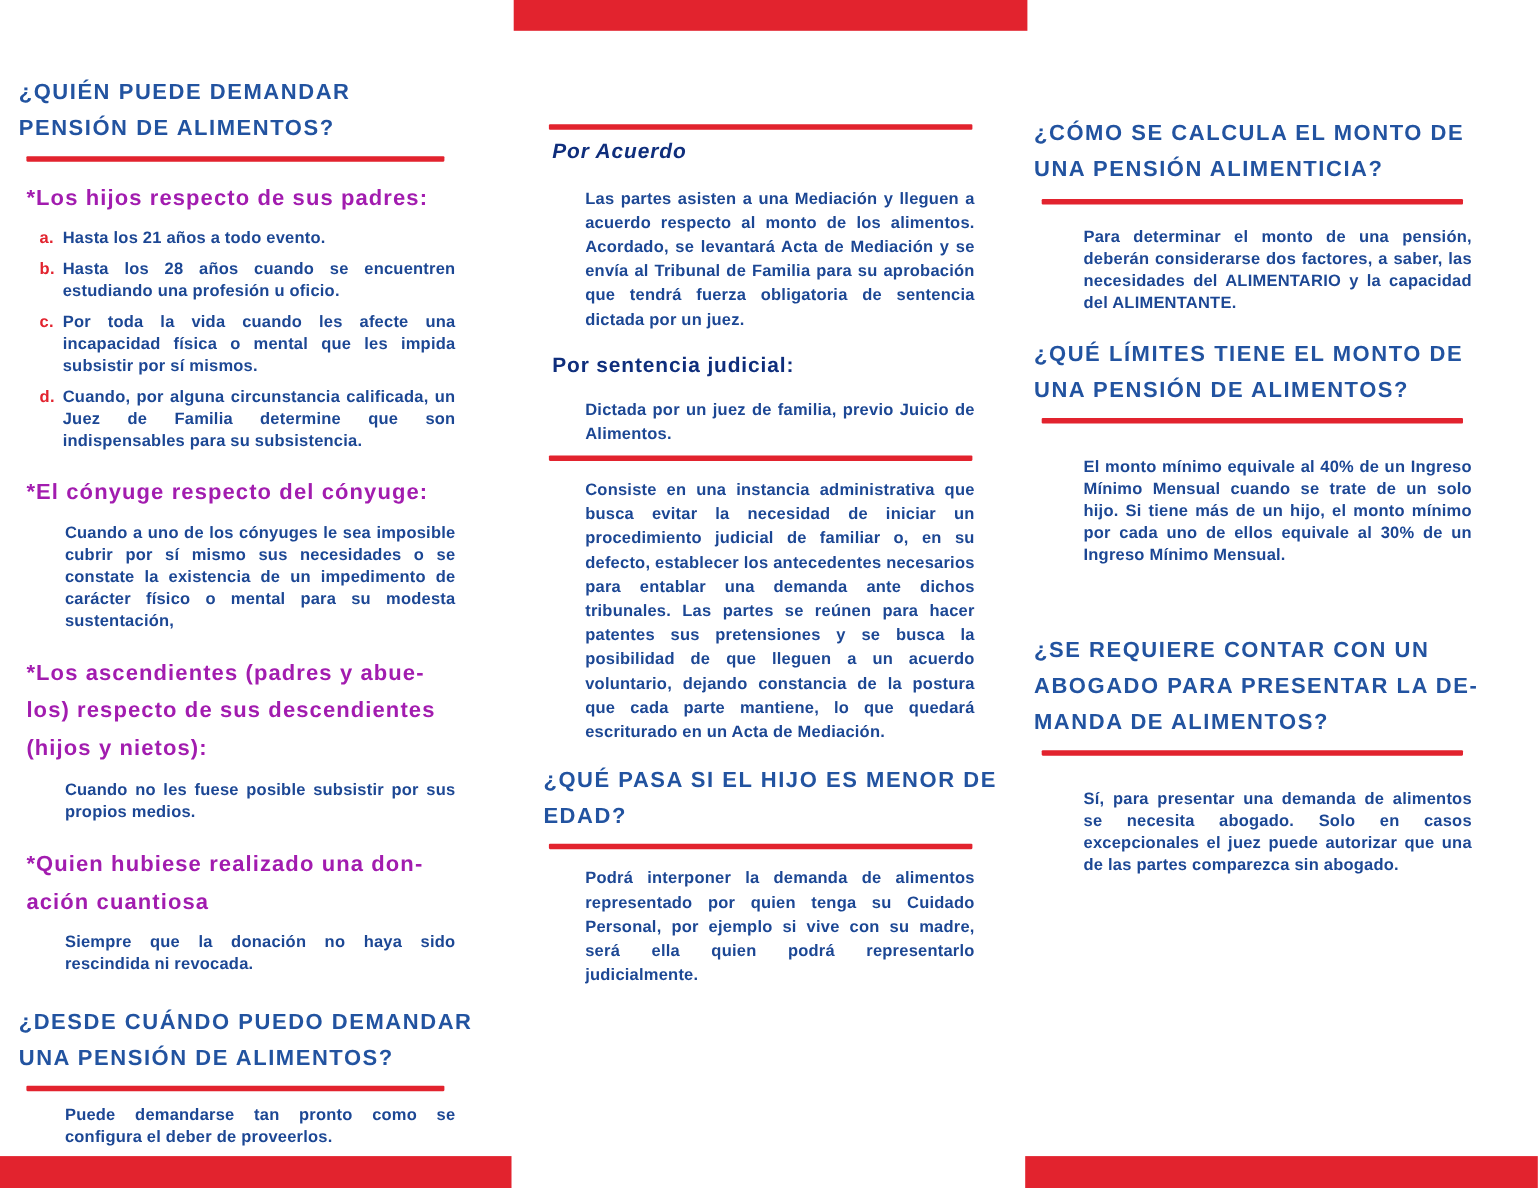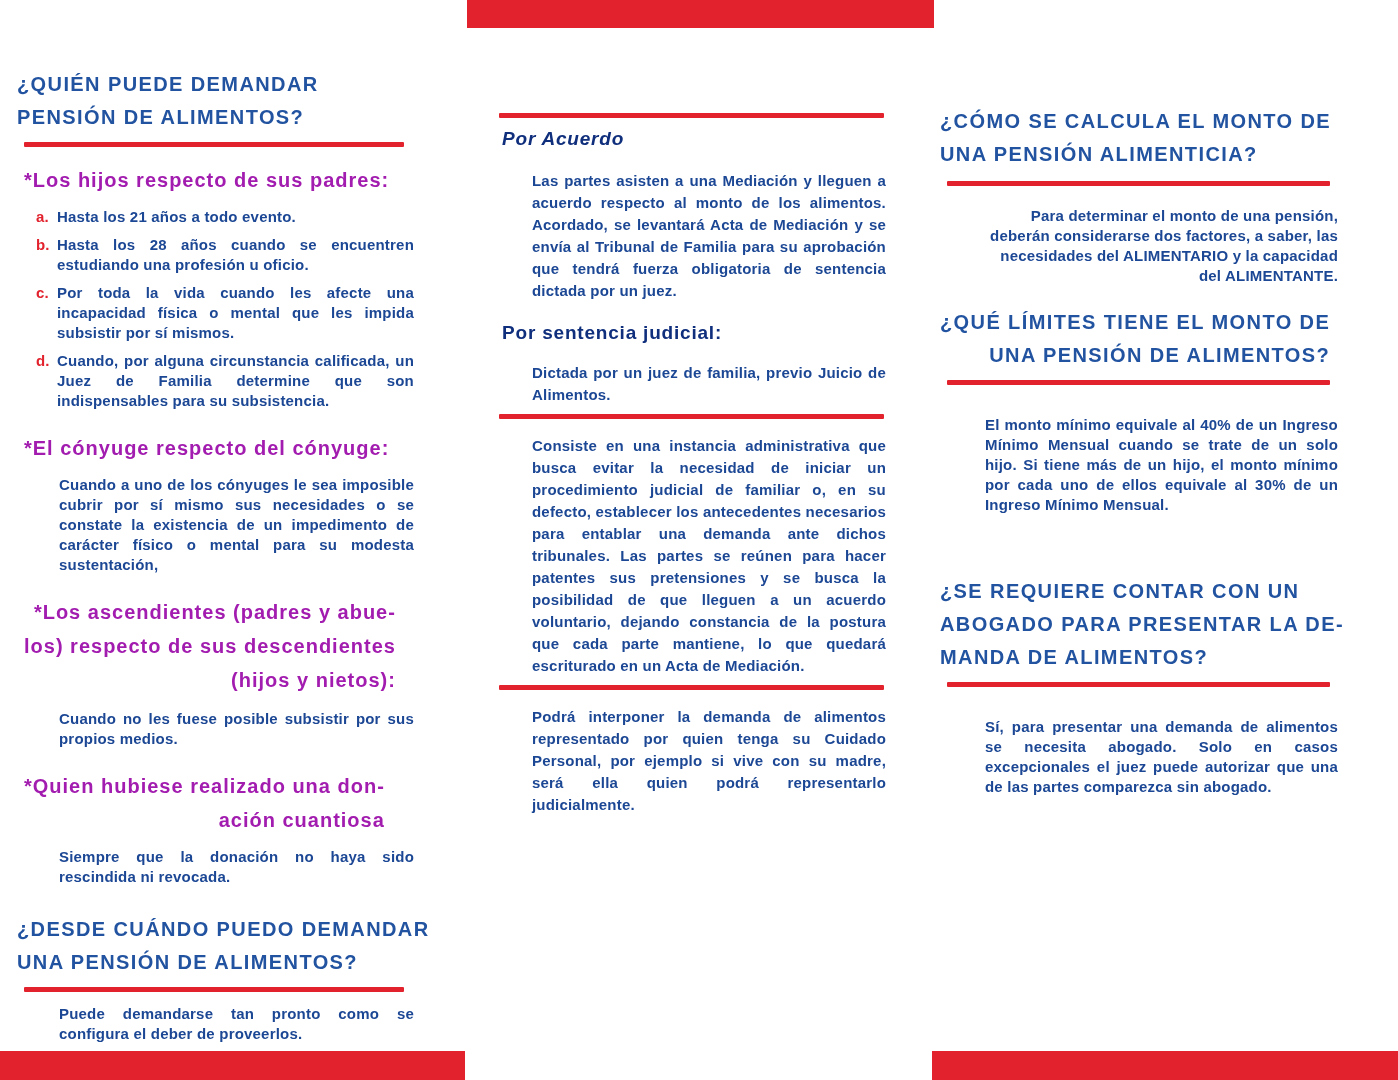--- a/index.html
+++ b/index.html
@@ -47,21 +47,21 @@
   .list{list-style:none;margin:0;padding:0;}
   .list-item{
     position:relative;padding-left:40px;margin-bottom:8px;
     color:#1c4794;font-size:15px;font-weight:700;letter-spacing:0.2px;
     line-height:20px;text-align:justify;
   }
   .marker{
     position:absolute;left:19px;top:0;color:#e2232e;font-weight:700;
   }  .mt10{margin-top:10px;} .mt12{margin-top:12px;}
   .mt14{margin-top:14px;}.mt16{margin-top:16px;} .mt18{margin-top:30px;}
-  .mt20{margin-top:20px;text-align:right;}.mt22{margin-top:6px;font-style:italic;}
+  .mt20{margin-top:20px;}.mt22{margin-top:6px;font-style:italic;}
   .mt26{margin-top:26px;}.mt60{margin-top:60px;}
 </style>
 </head>
 <body>
 
 <div class="bar bar-top"></div>
 <div class="bar bar-bottom-left"></div>
 <div class="bar bar-bottom-right"></div>
 
 <div class="panel panel-left">
@@ -112,20 +112,22 @@
 
   <div class="subhead-sm mt22">Por Acuerdo</div>
   <div class="para mt16">Las partes asisten a una Mediación y lleguen a acuerdo respecto al monto de los alimentos. Acordado, se levantará Acta de Mediación y se envía al Tribunal de Familia para su aprobación que tendrá fuerza obligatoria de sentencia dictada por un juez.</div>
 
   <div class="subhead-sm mt16">Por sentencia judicial:</div>
   <div class="para mt14">Dictada por un juez de familia, previo Juicio de Alimentos.</div>
 
   <div class="rule rule-2"></div>
   <div class="para mt16">Consiste en una instancia administrativa que busca evitar la necesidad de iniciar un procedimiento judicial de familiar o, en su defecto, establecer los antecedentes necesarios para entablar una demanda ante dichos tribunales. Las partes se reúnen para hacer patentes sus pretensiones y se busca la posibilidad de que lleguen a un acuerdo voluntario, dejando constancia de la postura que cada parte mantiene, lo que quedará escriturado en un Acta de Mediación.</div>
 
+  <div class="h-caps mt16">¿QUÉ PASA SI EL HIJO ES MENOR DE
+EDAD?</div>
   <div class="rule rule-2"></div>
   <div class="para mt16">Podrá interponer la demanda de alimentos representado por quien tenga su Cuidado Personal, por ejemplo si vive con su madre, será ella quien podrá representarlo judicialmente.</div>
 </div>
 
 <div class="panel panel-right">
   <div class="h-caps">¿CÓMO SE CALCULA EL MONTO DE
 UNA PENSIÓN ALIMENTICIA?</div>
   <div class="rule rule-3 mt10"></div>
   <div class="para mt20">Para determinar el monto de una pensión, deberán considerarse dos factores, a saber, las necesidades del ALIMENTARIO y la capacidad del ALIMENTANTE.</div>
 

